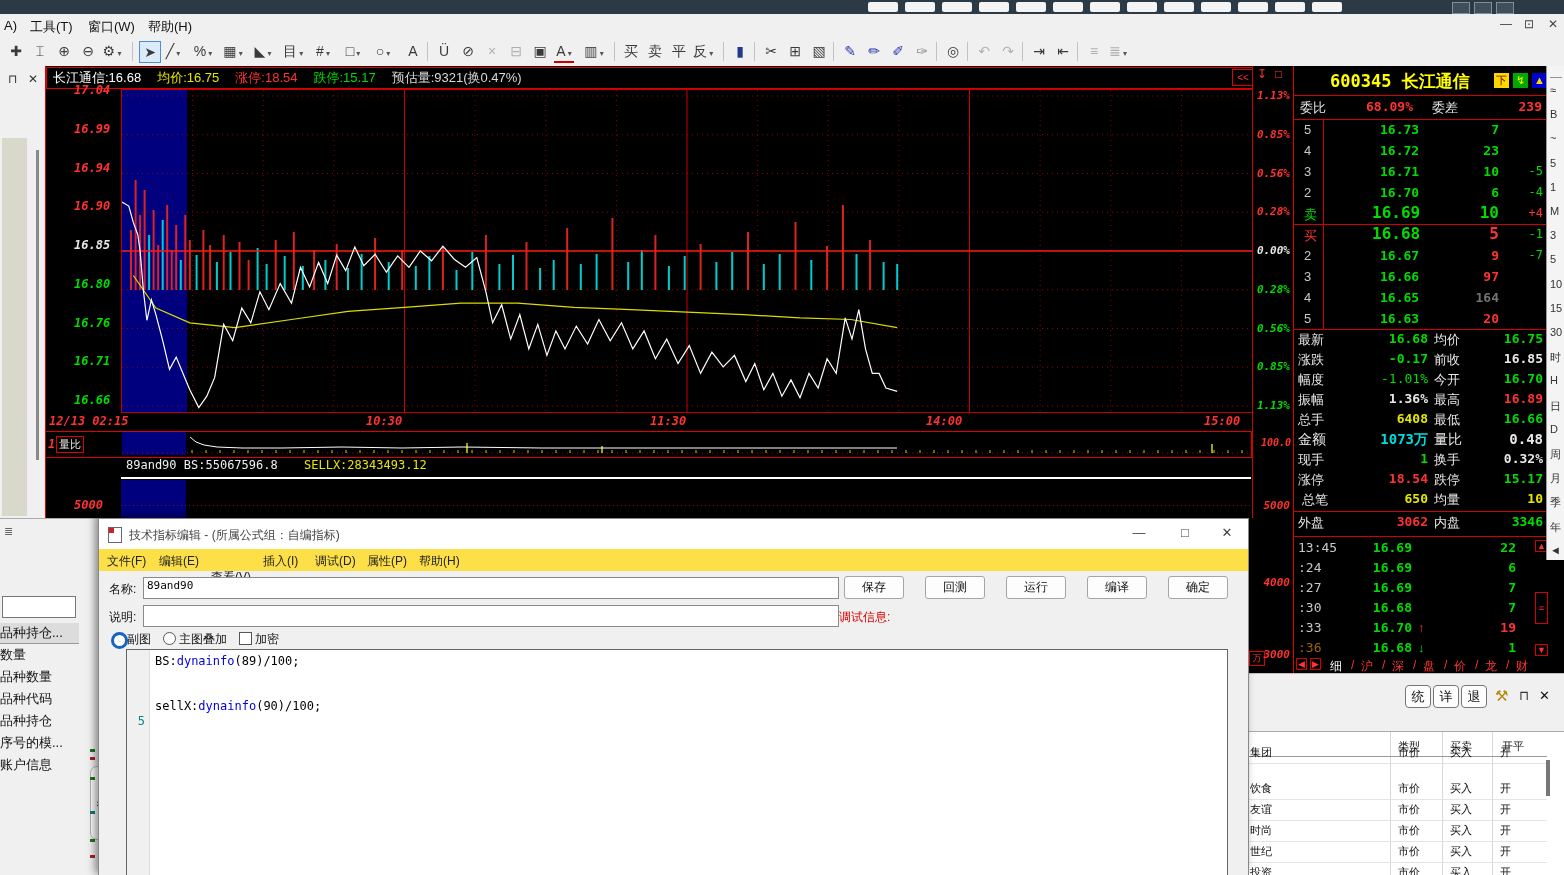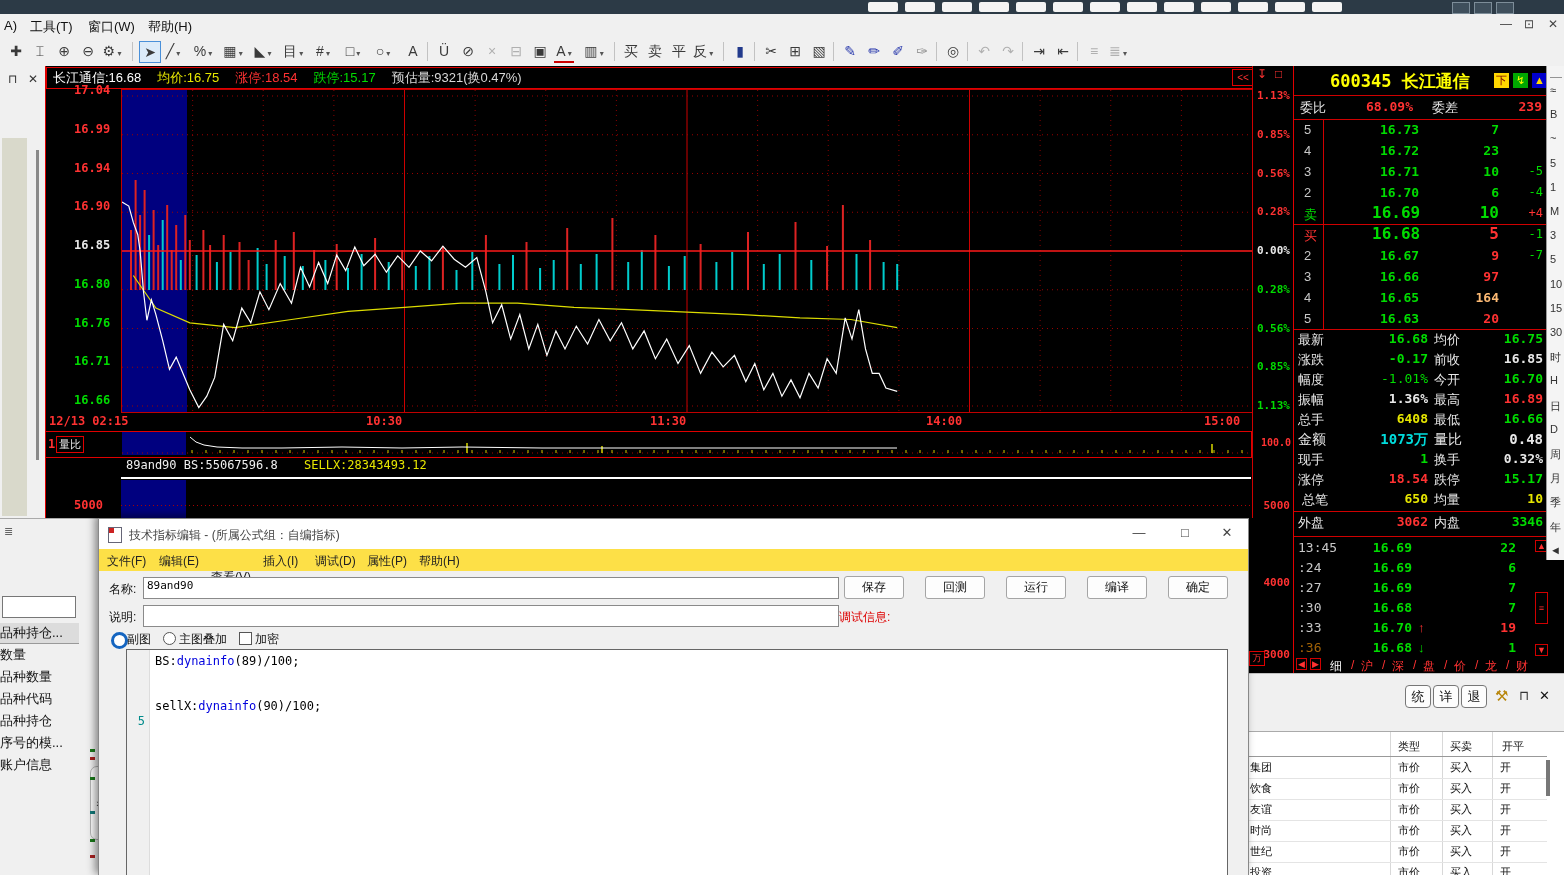--- a/index.html
+++ b/index.html
@@ -27,21 +27,21 @@
   #left-dock{left:0;top:66px;width:45px;height:452px;background:#f0f0f0;border-right:1px solid #999;}
   #dock-strip{position:absolute;left:2px;top:72px;width:25px;height:378px;background:#d9d9cb;}
   #dock-scroll{position:absolute;left:36px;top:84px;width:3px;height:310px;background:#8a8a8a;}
   
   #chart-base{left:45px;top:66px;width:1248px;height:452px;background:#000;border-left:1px solid #e00000;}
   #chart-header{position:absolute;left:0px;top:1px;width:1203px;height:20px;border:1px solid #e00000;
     color:#fff;font-size:13px;display:flex;gap:16px;align-items:center;padding-left:6px;}
   #plot-border{position:absolute;left:75px;top:23px;width:1130px;height:322px;border:1px solid #c00000;}
   #xaxis{position:absolute;left:0;top:345px;width:1205px;height:20px;border-bottom:1px solid #e00000;}
   #vr-panel{position:absolute;left:0;top:365px;width:1205px;height:25px;border:1px solid #e00000;border-left:none;}
-  .axlab{position:absolute;font-size:12px;font-family:"DejaVu Sans Mono",monospace;font-weight:bold;}
+  .axlab{position:absolute;font-size:12px;font-family:"DejaVu Sans Mono",monospace;font-weight:bold;font-style:italic;}
   
   #pct-strip{left:1252px;top:66px;width:40px;height:452px;background:#000;border-left:1px solid #d00000;border-right:1px solid #d00000;}
   
   #low-patch{left:1247px;top:518px;width:46px;height:150px;background:#000;}
   
   #quote{left:1293px;top:66px;width:271px;height:607px;background:#000;border-left:1px solid #e00000;color:#e8e8e8;}
   .redline{position:absolute;left:0;width:253px;height:0;border-top:1px solid #d00000;}
   .qrow{position:absolute;left:0;width:253px;}
   .rt{position:absolute;text-align:right;}
   
@@ -483,21 +483,21 @@
         <div class="lb mono rt" style="right: 4px; top: 3px; color: rgb(0, 220, 0); font-size: 12px;">-7</div>
       </div>
       <div class="qrow" style="top: 200px; height: 21px;">
         <div class="lb" style="left: 10px; top: 3px; color: rgb(200, 200, 200); font-size: 13px;">3</div>
         <div class="lb mono" style="left: 86px; top: 3px; color: rgb(0, 220, 0); font-size: 13px; font-weight: bold;">16.66</div>
         <div class="lb mono rt" style="right: 48px; top: 3px; color: rgb(255, 50, 50); font-size: 13px; font-weight: bold;">97</div>
       </div>
       <div class="qrow" style="top: 221px; height: 21px;">
         <div class="lb" style="left: 10px; top: 3px; color: rgb(200, 200, 200); font-size: 13px;">4</div>
         <div class="lb mono" style="left: 86px; top: 3px; color: rgb(0, 220, 0); font-size: 13px; font-weight: bold;">16.65</div>
-        <div class="lb mono rt" style="right: 48px; top: 3px; color: #fdba74; font-size: 13px; font-weight: bold;">164</div>
+        <div class="lb mono rt" style="right: 48px; top: 3px; color: #737373; font-size: 13px; font-weight: bold;">164</div>
       </div>
       <div class="qrow" style="top: 242px; height: 21px;">
         <div class="lb" style="left: 10px; top: 3px; color: rgb(200, 200, 200); font-size: 13px;">5</div>
         <div class="lb mono" style="left: 86px; top: 3px; color: rgb(0, 220, 0); font-size: 13px; font-weight: bold;">16.63</div>
         <div class="lb mono rt" style="right: 48px; top: 3px; color: rgb(255, 50, 50); font-size: 13px; font-weight: bold;">20</div>
       </div>
       <div class="redline" style="top: 158px;"></div>
       <div class="redline" style="top: 263px;"></div>
       <div class="qrow" style="top: 265px; height: 20px; font-size: 13px;">
         <div class="lb" style="left: 4px;">最新</div>
@@ -628,21 +628,21 @@
 
   <div class="abs" id="orders">
       <div class="ocol" style="left: 143px;"></div>
       <div class="ocol" style="left: 195px;"></div>
       <div class="ocol" style="left: 245px;"></div>
       <div class="orow" style="top: 0px; height: 24px; line-height: 24px; border-bottom: 1px solid rgb(153, 153, 153);">
         <div class="lb" style="left: 151px; top: 2px;">类型</div>
         <div class="lb" style="left: 203px; top: 2px;">买卖</div>
         <div class="lb" style="left: 255px; top: 2px;">开平</div>
       </div>
-      <div class="orow" style="top: 25px; line-height: 21px; font-family: Liberation Serif, serif;">
+      <div class="orow" style="top: 10px; line-height: 21px; font-family: Liberation Serif, serif;">
         <div class="lb" style="left: 3px;">集团</div>
         <div class="lb" style="left: 151px;">市价</div>
         <div class="lb" style="left: 203px;">买入</div>
         <div class="lb" style="left: 253px;">开</div>
       </div>
       <div class="orow" style="top: 46px; line-height: 21px;">
         <div class="lb" style="left: 3px;">饮食</div>
         <div class="lb" style="left: 151px;">市价</div>
         <div class="lb" style="left: 203px;">买入</div>
         <div class="lb" style="left: 253px;">开</div>

